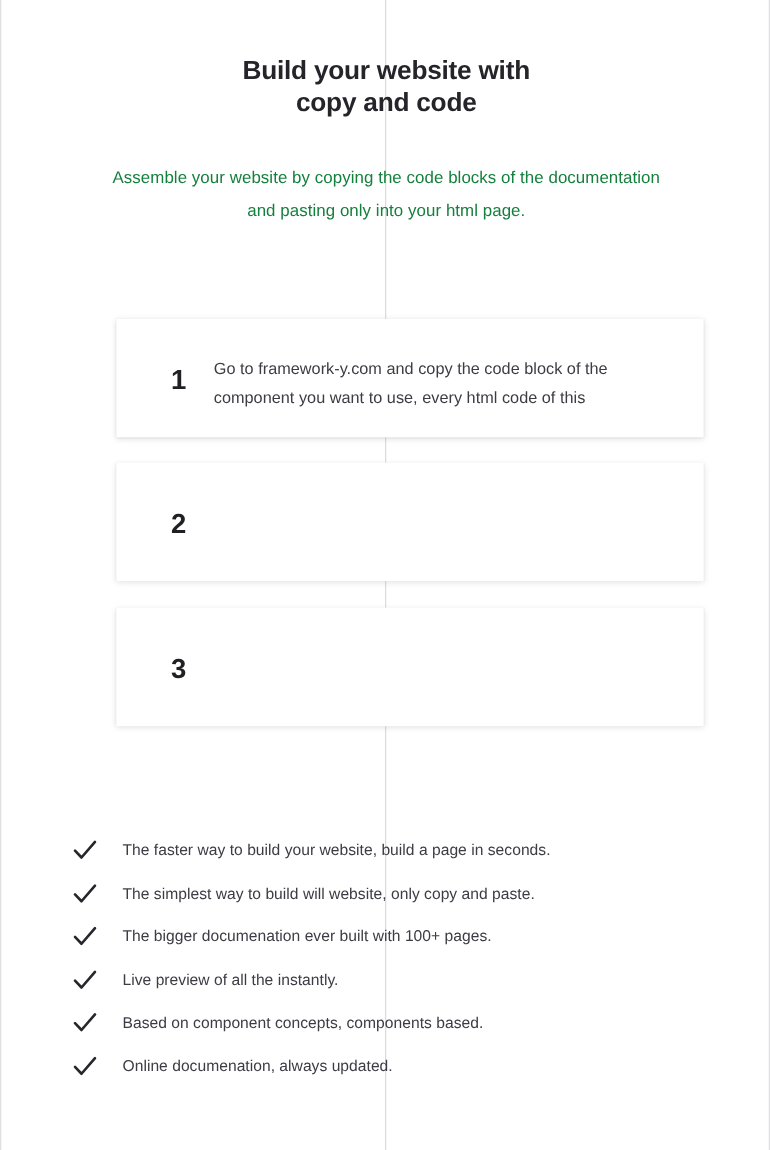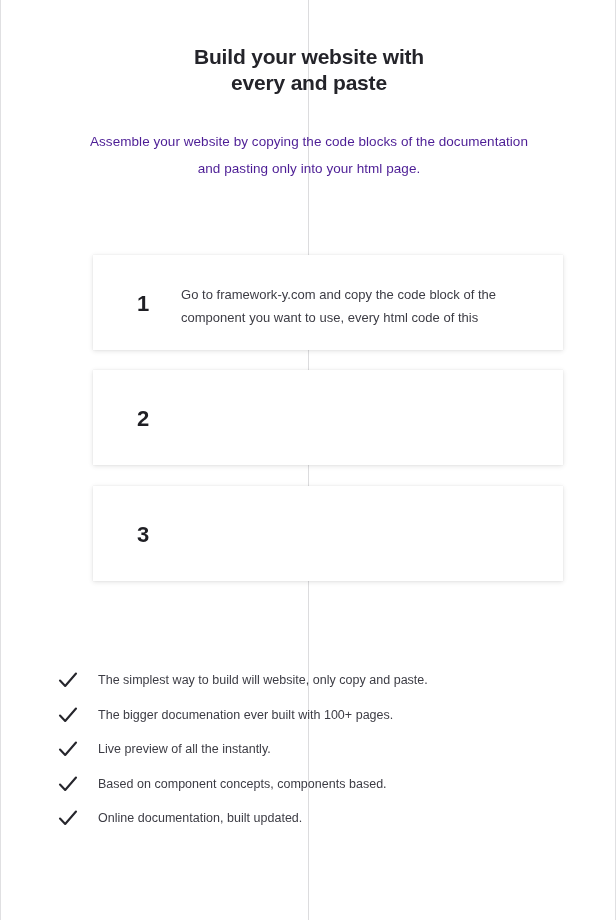--- a/index.html
+++ b/index.html
@@ -60,21 +60,21 @@
   }
 
   #subtitle {
     position: absolute;
     left: 58px;
     top: 128px;
     width: 500px;
     text-align: center;
     font-size: 13.5px;
     line-height: 27px;
-    color: #4c1d95;
+    color: #15803d;
     letter-spacing: 0.05px;
   }
   #subtitle .sub-line { display: block; }
 
   
   .step-card {
     position: absolute;
     left: 92px;
     width: 470px;
     height: 95px;
@@ -99,21 +99,20 @@
   }
   .step-text {
     position: absolute;
     left: 78px;
     top: 28px;
     width: 380px;
     font-size: 13px;
     line-height: 23px;
     color: #3c3c44;
     letter-spacing: 0.02px;
-    margin-left: 10px;
   }
   .step-text span { display: block; }
 
   
   #checklist {
     position: absolute;
     left: 0;
     top: 668px;
     width: 616px;
   }
@@ -149,21 +148,21 @@
 <body>
 
 <div id="page">
 
   <div id="center-rule"></div>
 
   <div id="content">
 
     <div id="heading">
       <span class="title-line">Build your website with</span>
-      <span class="title-line">every and paste</span>
+      <span class="title-line">copy and code</span>
     </div>
 
     <div id="subtitle">
       <span class="sub-line">Assemble your website by copying the code blocks of the documentation</span>
       <span class="sub-line">and pasting only into your html page.</span>
     </div>
 
     <div class="step-card" id="step-card-0">
       <div class="step-number">1</div>
       <div class="step-text">
@@ -175,20 +174,28 @@
     <div class="step-card" id="step-card-1">
       <div class="step-number">2</div>
     </div>
 
     <div class="step-card" id="step-card-2">
       <div class="step-number">3</div>
     </div>
 
     <div id="checklist">
 
+      <div class="check-row">
+        <span class="check-icon">
+          <svg viewBox="0 0 24 24" fill="none" xmlns="http://www.w3.org/2000/svg">
+            <path d="M4 12.5 L9.2 18 L20 5.5" stroke="#26262c" stroke-width="2.1" stroke-linecap="round" stroke-linejoin="round"></path>
+          </svg>
+        </span>
+        <span class="check-label">The faster way to build your website, build a page in seconds.</span>
+      </div>
 
       <div class="check-row">
         <span class="check-icon">
           <svg viewBox="0 0 24 24" fill="none" xmlns="http://www.w3.org/2000/svg">
             <path d="M4 12.5 L9.2 18 L20 5.5" stroke="#26262c" stroke-width="2.1" stroke-linecap="round" stroke-linejoin="round"></path>
           </svg>
         </span>
         <span class="check-label">The simplest way to build will website, only copy and paste.</span>
       </div>
 
@@ -218,19 +225,19 @@
         </span>
         <span class="check-label">Based on component concepts, components based.</span>
       </div>
 
       <div class="check-row">
         <span class="check-icon">
           <svg viewBox="0 0 24 24" fill="none" xmlns="http://www.w3.org/2000/svg">
             <path d="M4 12.5 L9.2 18 L20 5.5" stroke="#26262c" stroke-width="2.1" stroke-linecap="round" stroke-linejoin="round"></path>
           </svg>
         </span>
-        <span class="check-label">Online documentation, built updated.</span>
+        <span class="check-label">Online documenation, always updated.</span>
       </div>
 
     </div>
 
   </div>
 </div>
 
 </body></html>

